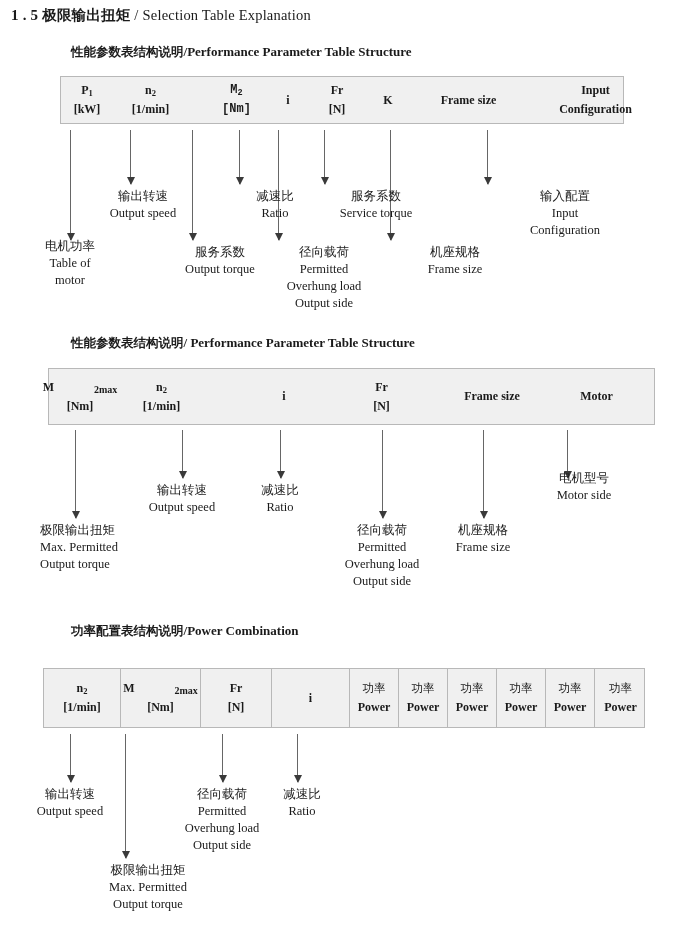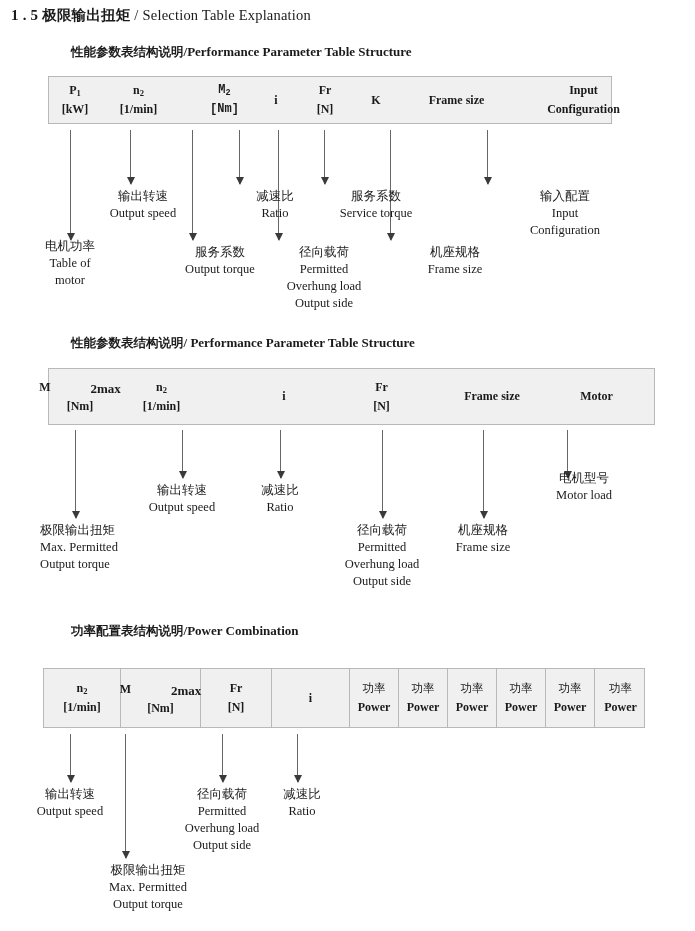--- a/index.html
+++ b/index.html
@@ -77,21 +77,21 @@
     font-family: "Liberation Serif", "DejaVu Serif", serif;
   }
   .tcell.bordered { border-right: 1px solid #b8b8b8; }
   .tcell .l1, .tcell .l2 { display: block; white-space: nowrap; }
   .tcell .cnline {
     font-family: "DejaVu Sans", sans-serif;
     font-weight: normal;
     font-size: 11.5px;
   }
   sub { font-size: 8.5px; vertical-align: baseline; position: relative; top: 2px; }
-  .sm { font-size: 13px; vertical-align: baseline; position: relative; top: 2px; margin-left: 40px; }
+  .sm { font-size: 10px; vertical-align: baseline; position: relative; top: 2px; margin-left: 40px; }
 
   
   .arrow {
     position: absolute;
     width: 1px;
     background: #666;
   }
   .arrow::after {
     content: "";
     position: absolute;
@@ -132,21 +132,21 @@
   <span class="num">1 . 5</span>
   <span class="cn">极限输出扭矩</span>
   <span class="en">/</span>
   <span class="en">Selection Table Explanation</span>
 </div>
 
 <div class="section-heading" style="left:27px; top:44px;">
   <span class="cn">性能参数表结构说明</span><span class="sep">/</span><span class="en">Performance Parameter Table Structure</span>
 </div>
 
-<div class="ptable" style="left:48px; top:76px; width:564px; height:48px;">
+<div class="ptable" style="left:60px; top:76px; width:564px; height:48px;">
   <div class="tcell" style="left:0px; width:52px;">
     <span class="l1"><span>P</span><sub>1</sub></span>
     <span class="l2">[kW]</span>
   </div>
   <div class="tcell" style="left:52px; width:75px;">
     <span class="l1"><span>n</span><sub>2</sub></span>
     <span class="l2">[1/min]</span>
   </div>
   <div class="tcell" style="left:148px; width:55px;font-family:Liberation Mono, monospace;">
     <span class="l1"><span>M</span><sub>2</sub></span>
@@ -270,21 +270,21 @@
   <span class="en">Permitted</span>
   <span class="en">Overhung load</span>
   <span class="en">Output side</span>
 </div>
 <div class="anno" style="left:483px; top:522px;">
   <span class="cn">机座规格</span>
   <span class="en">Frame size</span>
 </div>
 <div class="anno" style="left:584px; top:470px;">
   <span class="cn">电机型号</span>
-  <span class="en">Motor load</span>
+  <span class="en">Motor side</span>
 </div>
 
 <div class="section-heading" style="left:27px; top:623px;">
   <span class="cn">功率配置表结构说明</span><span class="sep">/</span><span class="en">Power Combination</span>
 </div>
 
 <div class="ptable" style="left:43px; top:668px; width:602px; height:60px;">
   <div class="tcell bordered" style="left:0px; width:77px;">
     <span class="l1"><span>n</span><sub>2</sub></span>
     <span class="l2">[1/min]</span>

